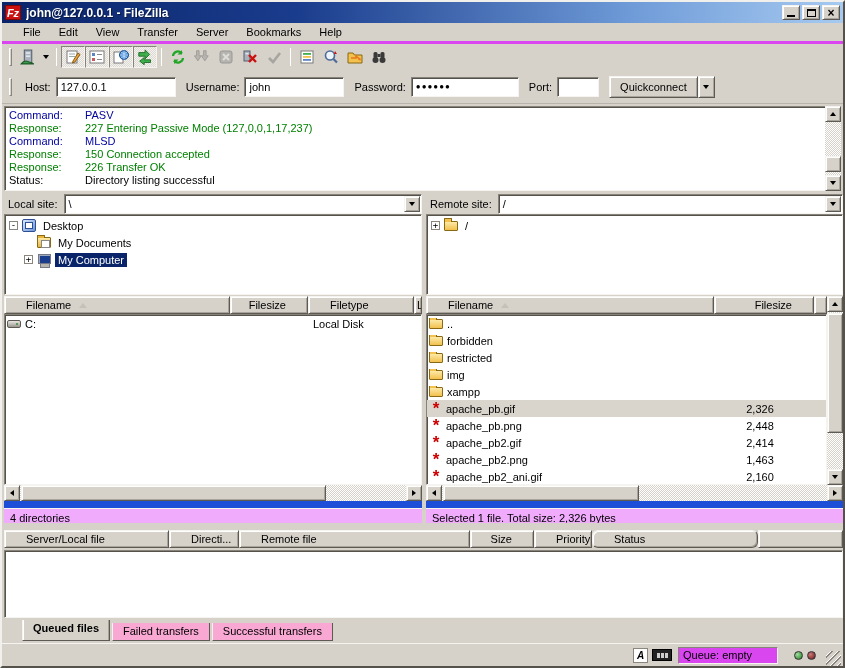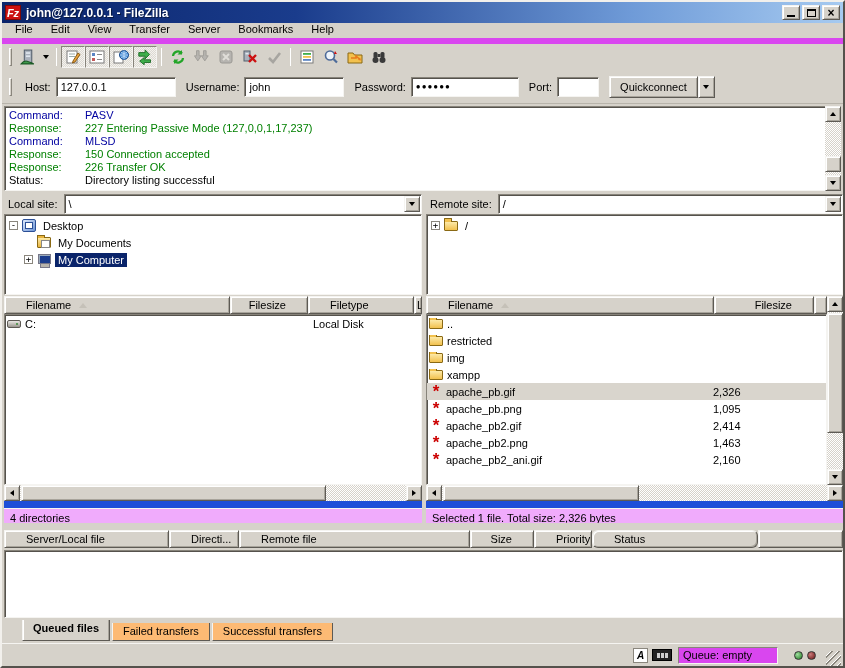--- a/index.html
+++ b/index.html
@@ -26,22 +26,22 @@
   .title-text { color:#fff; font-weight:bold; font-size:12px; margin-left:5px; flex:1;
     text-shadow:1px 1px 0 rgba(0,0,0,.45); white-space:nowrap; overflow:hidden; }
   .winbtns { display:flex; gap:2px; }
   .winbtn { width:18px; height:15px; display:flex; align-items:center; justify-content:center;
     font-size:10px; font-weight:bold; color:#000; }
   .glyph-min { width:8px; height:2px; background:#000; margin-top:7px; }
   .glyph-max { width:9px; height:8px; border:1px solid #000; border-top:2px solid #000; }
   .glyph-close { font-size:12px; line-height:10px; }
 
   
-  .menubar { position:absolute; left:0; top:21px; width:841px; height:21px; display:flex; align-items:flex-end;
-    border-bottom:6px solid #d946ef; padding-left:4px; }
+  .menubar { position:absolute; left:0; top:21px; width:841px; height:21px; display:flex; align-items:flex-start;
+    border-bottom:3px solid #d946ef; padding-left:12px; }
   .menu-item { padding:3px 9px; white-space:nowrap; }
 
   
   .toolbar { position:absolute; left:0; top:42px; width:841px; height:26px; display:flex; align-items:center; padding-left:4px; }
   .tb-grip { width:3px; height:18px; margin:0 3px; border:1px solid; border-color:#fff #8a867d #8a867d #fff; }
   .tb-sep { width:1px; height:18px; background:#8a867d; border-right:1px solid #fff; margin:0 4px; }
   .tb-btn { width:24px; height:22px; display:flex; align-items:center; justify-content:center; border:1px solid transparent; }
   .tb-btn.pressed { border-color:#87837a #f5f4f1 #f5f4f1 #87837a; background-color:#e9e7e1;
     background-image:repeating-conic-gradient(#f4f2ee 0% 25%, #dcd9d2 25% 50%); background-size:2px 2px; }
   .tb-btn.disabled svg { filter:grayscale(1) opacity(.45); }
@@ -108,28 +108,28 @@
   
   .listpane { position:absolute; }
   .list-hdr { position:absolute; top:0; height:18px; display:flex; }
   .hdr-cell { height:18px; display:flex; align-items:center; padding:0 21px; overflow:hidden; white-space:nowrap; }
   .hdr-cell.right { justify-content:flex-end; }
   .sort-asc { width:0; height:0; border-left:4px solid transparent; border-right:4px solid transparent; border-bottom:5px solid #c5c1b8; margin-left:8px; }
   .list-body { position:absolute; background:#fff; overflow:hidden; }
   .file-row { height:17px; display:flex; align-items:center; white-space:nowrap; }
   .file-row.selected { background:#d9d5cd; }
   .cell-name { display:flex; align-items:center; overflow:hidden; padding-left:2px; }
-  .cell-size { text-align:left; padding-right:6px; }
+  .cell-size { text-align:center; padding-right:6px; }
   .pane-status { position:absolute; height:22px; padding:4px 6px 0 6px; border-top:7px solid #1d4ed8; box-shadow:0 1px 0 #f5f4f1 inset; background:#f0abfc; white-space:nowrap; overflow:hidden; }
 
   
   .queue-hdr { position:absolute; left:2px; top:528px; width:839px; height:20px; display:flex; }
   .queue-body { position:absolute; left:2px; top:548px; width:839px; height:68px; }
   .tabs { position:absolute; left:2px; top:617px; width:839px; height:22px; display:flex; align-items:flex-end; padding-left:2px; }
-  .tab { height:18px; padding:2px 10px 0 10px; margin-right:2px; background:#fdba74; border:1px solid; border-color:#f5f4f1 #5d5a54 #5d5a54 #f5f4f1; border-top:none; white-space:nowrap; }
+  .tab { height:18px; padding:2px 10px 0 10px; margin-right:2px; background:#f9a8d4; border:1px solid; border-color:#f5f4f1 #5d5a54 #5d5a54 #f5f4f1; border-top:none; white-space:nowrap; }
   .tab.active { height:21px; background:#d6d2ca; font-weight:bold; box-shadow:inset 1px 0 0 #fff, inset -1px 0 0 #a8a49b;margin-left:16px; }
 
   
   .statusbar { position:absolute; left:0; top:641px; width:841px; height:23px; display:flex; align-items:center; justify-content:flex-end; border-top:1px solid #f5f4f1; }
   .sb-icon-type { width:15px; height:15px; background:#fff; border:1px solid #8a867d; font-size:10px; font-weight:bold; font-style:italic;
     display:flex; align-items:center; justify-content:center; margin-right:4px; }
   .sb-icon-speed { width:20px; height:12px; background:#222; border:1px solid #000; margin-right:6px; display:flex; align-items:center; justify-content:center; gap:1px; }
   .sb-icon-speed i { display:block; width:3px; height:5px; background:#cfcfcf; }
   .queue-box { width:100px; height:17px; padding:1px 4px; background:#d946ef; border:1px solid; border-color:#87837a #f5f4f1 #f5f4f1 #87837a; margin-right:16px; white-space:nowrap; }
   .led { width:9px; height:9px; border-radius:50%; margin-right:4px; border:1px solid #333; }
@@ -413,20 +413,27 @@
       <div class="file-row">
           <span class="cell-name" style="width:286px;">
             <span class="icon-folder"></span>
             <span>..</span>
           </span>
           <span class="cell-size" style="width:100px;"></span>
         </div>
       <div class="file-row">
           <span class="cell-name" style="width:286px;">
             <span class="icon-folder"></span>
+            <span>forbidden</span>
+          </span>
+          <span class="cell-size" style="width:100px;"></span>
+        </div>
+      <div class="file-row">
+          <span class="cell-name" style="width:286px;">
+            <span class="icon-folder"></span>
             <span>restricted</span>
           </span>
           <span class="cell-size" style="width:100px;"></span>
         </div>
       <div class="file-row">
           <span class="cell-name" style="width:286px;">
             <span class="icon-folder"></span>
             <span>img</span>
           </span>
           <span class="cell-size" style="width:100px;"></span>
@@ -443,21 +450,21 @@
             <span class="icon-file-img">*</span>
             <span>apache_pb.gif</span>
           </span>
           <span class="cell-size" style="width:100px;">2,326</span>
         </div>
       <div class="file-row">
           <span class="cell-name" style="width:286px;">
             <span class="icon-file-img">*</span>
             <span>apache_pb.png</span>
           </span>
-          <span class="cell-size" style="width:100px;">1,095</span>
+          <span class="cell-size" style="width:100px;">2,448</span>
         </div>
       <div class="file-row">
           <span class="cell-name" style="width:286px;">
             <span class="icon-file-img">*</span>
             <span>apache_pb2.gif</span>
           </span>
           <span class="cell-size" style="width:100px;">2,414</span>
         </div>
       <div class="file-row">
           <span class="cell-name" style="width:286px;">

